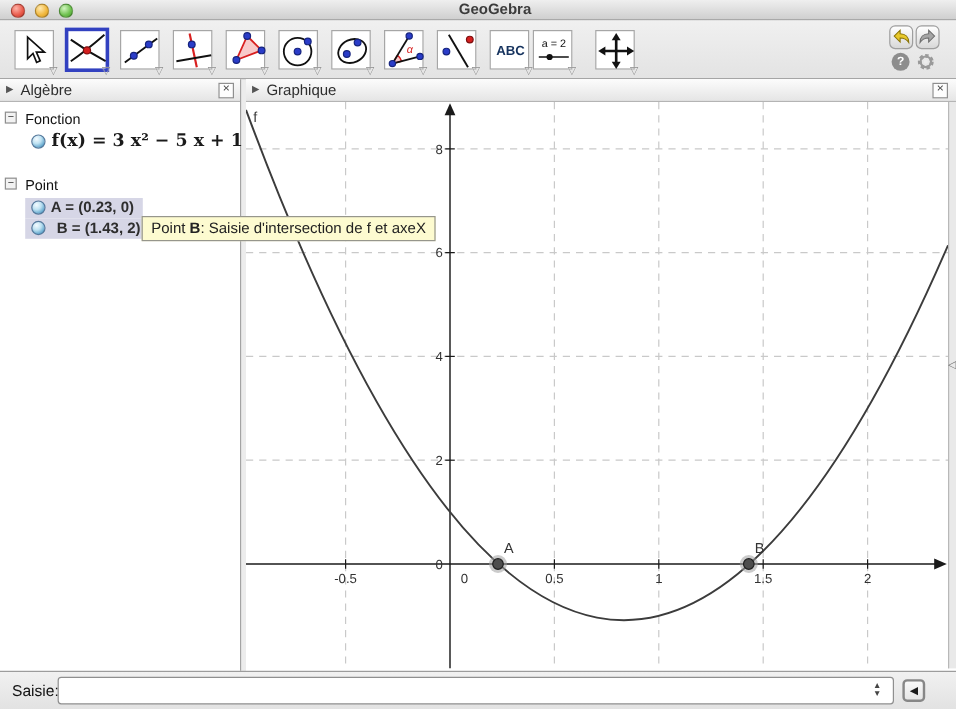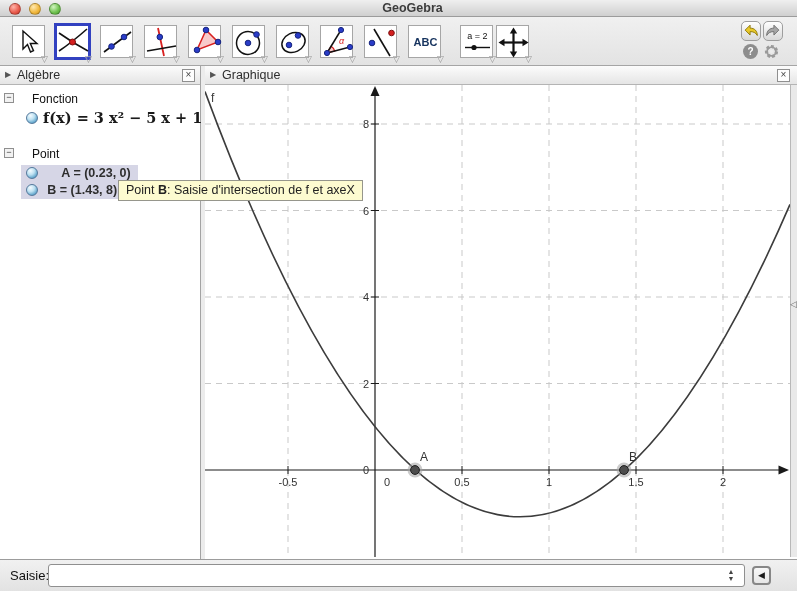--- a/index.html
+++ b/index.html
@@ -38,21 +38,21 @@
     font-size:10px; line-height:10px; text-align:center; color:#444; top:3px; }
 
   .algebra { left:0; top:66px; width:201px; height:493px; background:#fff; border-right:1px solid #a3a3a3; }
   .graphics { left:205px; top:66px; width:592px; height:493px; background:#fff; }
 
   
   .tree { font-size:12px; color:#111; }
   .tgroup { position:absolute; left:0; height:16px; }
   .tbox { position:absolute; left:4px; top:1px; width:10px; height:10px; background:#f2f2f2;
     border:1px solid #8f8f8f; font-size:9px; line-height:7px; text-align:center; color:#333; }
-  .tlabel { position:absolute; left:32px; top:0; }
+  .tlabel { position:absolute; left:21px; top:0; }
   .marble { width:12px; height:12px; border-radius:50%;
     background:radial-gradient(circle at 35% 28%, #f4fbff, #bfe2f2 40%, #63a7cd 75%, #3c7da8);
     border:1px solid #55799c; }
   .trow-sel { background:#d6d6e6; }
   .itemtext { font-weight:bold; color:#2e2e2e; font-size:12.5px; }
   .formula { font-family:"DejaVu Serif", serif; font-weight:bold; font-size:14.5px; color:#1a1a1a; }
 
   
   .right-strip { left:790px; top:85px; width:7px; height:472px; background:#e9e9e9; border-left:1px solid #b8b8b8; }
   .strip-arrow { left:790px; top:299px; font-size:9px; color:#6e6e6e; line-height:10px; }
@@ -170,21 +170,21 @@
     <span class="drop">▽</span>
   </div>
 
   <div class="abs tbtn" style="left:408px">
     <svg width="33" height="33" viewBox="0 0 33 33">
       <text x="16.5" y="20" text-anchor="middle" font-size="11" font-weight="bold" fill="#16335e">ABC</text>
     </svg>
     <span class="drop">▽</span>
   </div>
 
-  <div class="abs tbtn" style="left:460px">
+  <div class="abs tbtn" style="left:444px">
     <svg width="33" height="33" viewBox="0 0 33 33">
       <text x="16.5" y="13" text-anchor="middle" font-size="9" fill="#111">a = 2</text>
       <line x1="4" y1="21.5" x2="29" y2="21.5" stroke="#111" stroke-width="1.4"></line>
       <circle cx="13" cy="21.5" r="2.6" fill="#111"></circle>
     </svg>
     <span class="drop">▽</span>
   </div>
 
   <div class="abs tbtn" style="left:496px">
     <svg width="33" height="33" viewBox="0 0 33 33">
@@ -235,25 +235,25 @@
       <span class="marble abs" style="left:0; top:3px"></span>
       <span class="abs formula" style="left:17px; top:0; white-space:nowrap">f(x)  =  3 x² − 5 x + 1</span>
     </div>
 
     <div class="tgroup" style="top:62px">
       <span class="tbox">−</span>
       <span class="tlabel">Point</span>
     </div>
     <div class="abs trow-sel" style="left:21px; top:80px; height:17px; padding:1px 7px 0 5px">
       <span class="marble" style="display:inline-block; vertical-align:-2px"></span>
-      <span class="itemtext" style="margin-left:20px">A = (0.23, 0)</span>
+      <span class="itemtext" style="margin-left:1px">A = (0.23, 0)</span>
     </div>
     <div class="abs trow-sel" style="left:21px; top:97px; height:17px; padding:1px 7px 0 5px">
       <span class="marble" style="display:inline-block; vertical-align:-2px"></span>
-      <span class="itemtext" style="margin-left:6px">B = (1.43, 8)</span>
+      <span class="itemtext" style="margin-left:6px">B = (1.43, 2)</span>
     </div>
   </div>
 </div>
 
 <div class="abs graphics">
   <div class="panel-header" style="position:relative">
     <span class="abs disc">▶</span>
     <span class="abs ph-title bold">Graphique</span>
     <span class="abs closebox" style="right:7px">×</span>
   </div>

